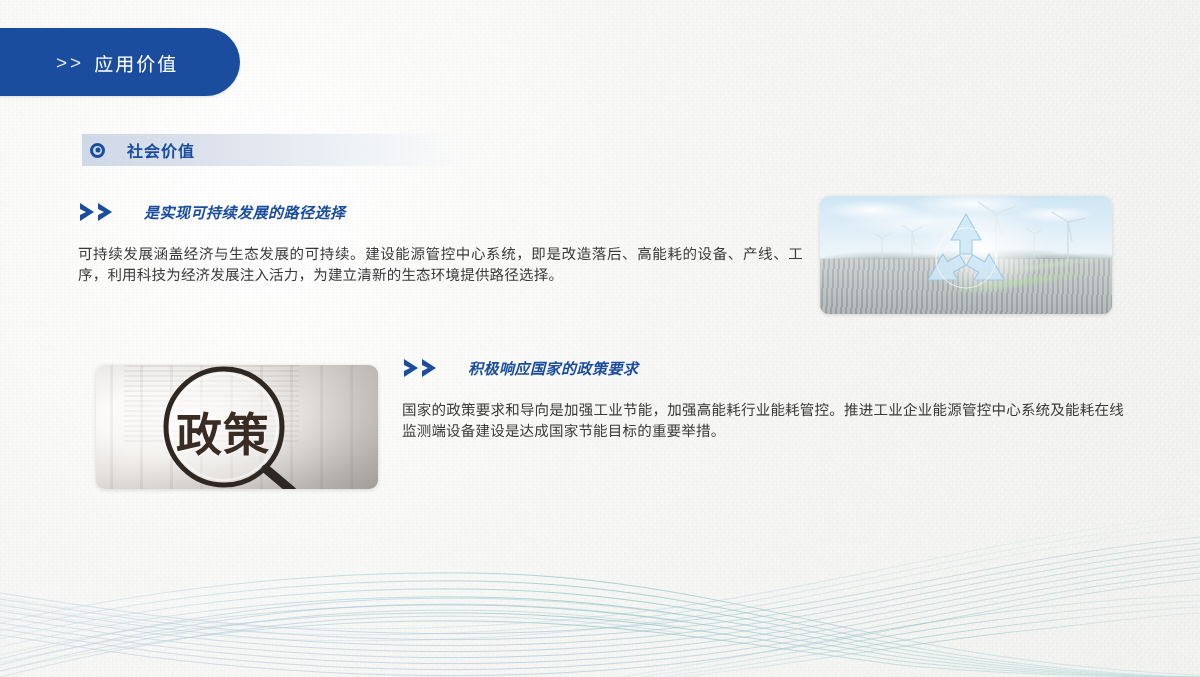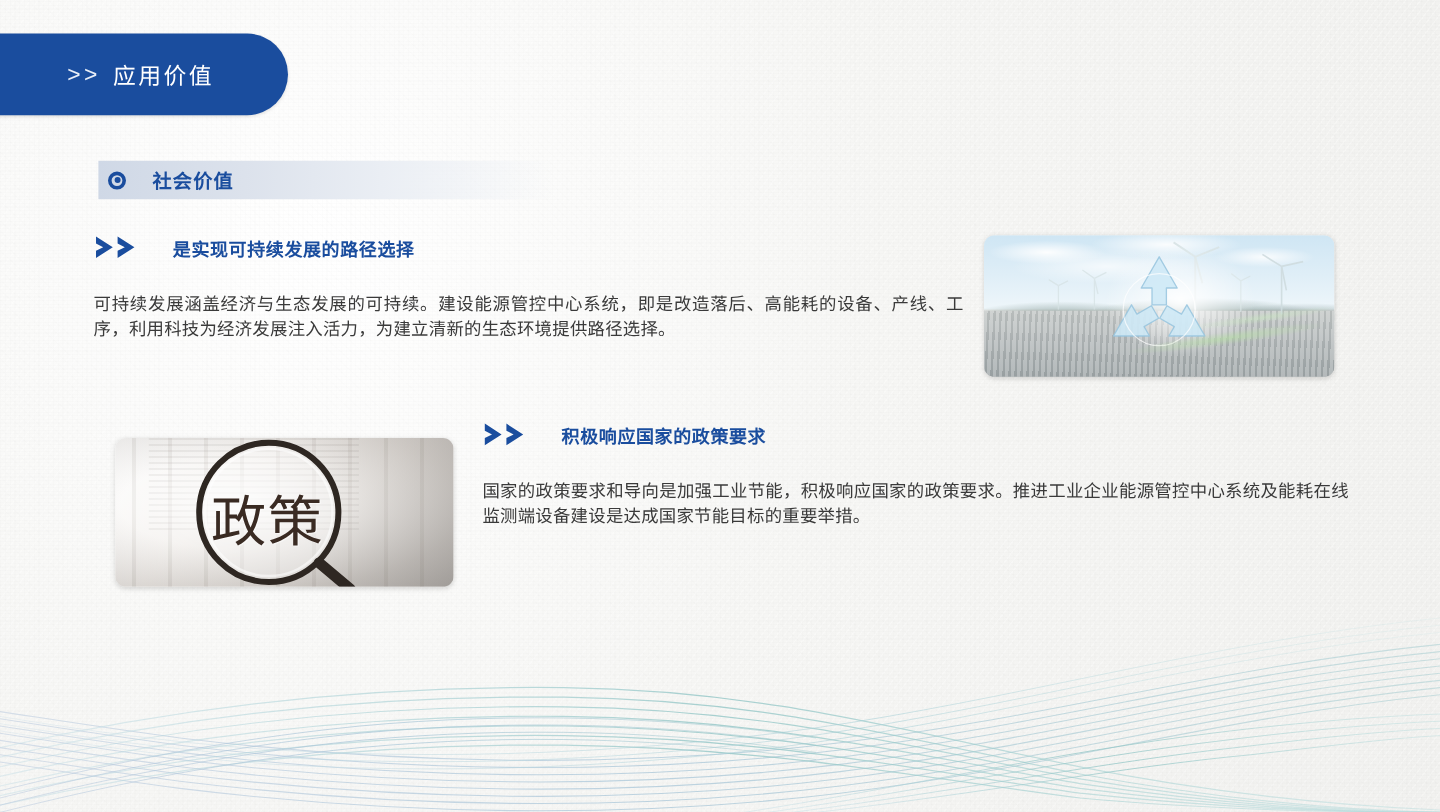--- a/index.html
+++ b/index.html
@@ -105,22 +105,23 @@
     letter-spacing: 1px;
   }
 
   
   .block { position: absolute; }
   #block-1 { left: 78px; top: 196px; width: 725px; }
   #block-2 { left: 402px; top: 352px; width: 722px; }
 
   .block-head {
     display: flex;
-    align-items: flex-start;
+    align-items: flex-end;
     height: 26px;
+    font-style: italic;
   }
   .dbl-chevron { flex: none; display: block; }
   .block-head .bh-text {
     margin-left: 22px;
     color: #1a4d9e;
     font-size: 15px;
     font-weight: bold;
     letter-spacing: .5px;
   }
   .block-body {
@@ -212,21 +213,21 @@
     background: radial-gradient(ellipse at 36% 45%, rgba(255,255,255,.85) 0%, rgba(255,255,255,.25) 38%, rgba(120,112,105,.18) 75%, rgba(95,88,82,.28) 100%);
   }
   .pol-svg { position: absolute; inset: 0; width: 100%; height: 100%; }
   .pol-word {
     position: absolute;
     left: 22%; top: 27%;
     width: 46%; height: 52%;
     display: flex; align-items: center; justify-content: center;
     color: #3a2b23;
     font-family: "DejaVu Serif", "Liberation Serif", serif;
-    font-weight: normal;
+    font-weight: bold;
     font-size: 46px;
     letter-spacing: 1px;
     text-shadow: 1px 1px 0 rgba(255,255,255,.5);
     white-space: nowrap;
   }
 
   
   .waves {
     position: absolute;
     left: 0; bottom: 0;
@@ -332,21 +333,21 @@
   </div>
 
   <div class="block" id="block-2">
     <div class="block-head">
       <svg class="dbl-chevron" width="44" height="20" viewBox="0 0 44 20">
         <path d="M2 1 L16 10 L2 19 L2 13 L8 10 L2 7 Z" fill="#1a4d9e"></path>
         <path d="M20 1 L34 10 L20 19 L20 13 L26 10 L20 7 Z" fill="#1a4d9e"></path>
       </svg>
       <span class="bh-text">积极响应国家的政策要求</span>
     </div>
-    <div class="block-body">国家的政策要求和导向是加强工业节能，积极响应国家的政策要求。推进工业企业能源管控中心系统及能耗在线监测端设备建设是达成国家节能目标的重要举措。</div>
+    <div class="block-body">国家的政策要求和导向是加强工业节能，加强高能耗行业能耗管控。推进工业企业能源管控中心系统及能耗在线监测端设备建设是达成国家节能目标的重要举措。</div>
   </div>
 
   <svg class="waves" viewBox="0 0 1200 190" preserveAspectRatio="none">
     <defs>
       <linearGradient id="gA" x1="0" y1="0" x2="1" y2="0">
         <stop offset="0" stop-color="#b9c9de" stop-opacity=".55"></stop>
         <stop offset=".45" stop-color="#a9c6d8" stop-opacity=".75"></stop>
         <stop offset="1" stop-color="#9ec9cd" stop-opacity=".5"></stop>
       </linearGradient>
       <linearGradient id="gB" x1="0" y1="0" x2="1" y2="0">

